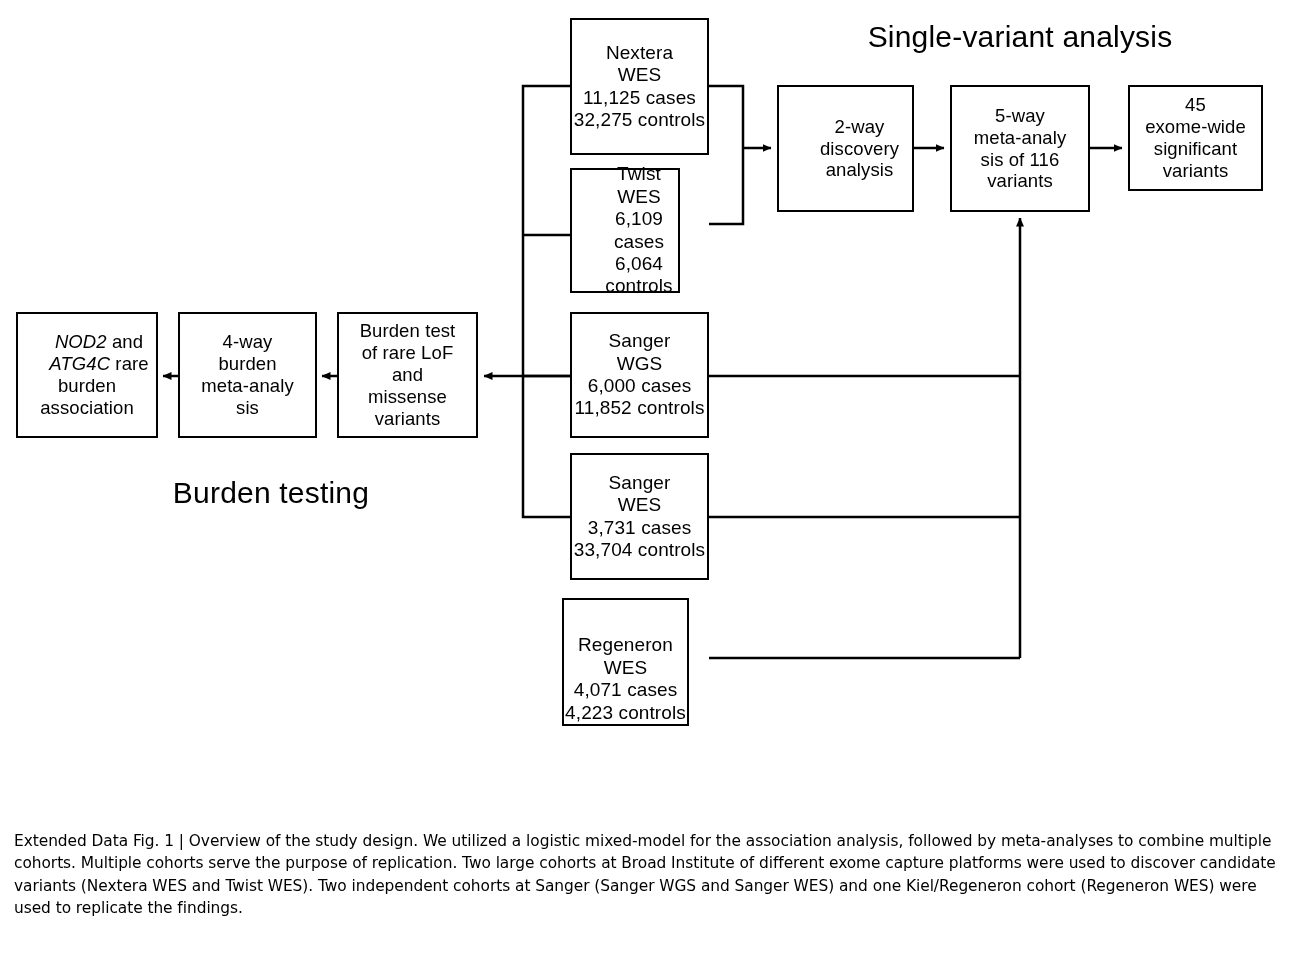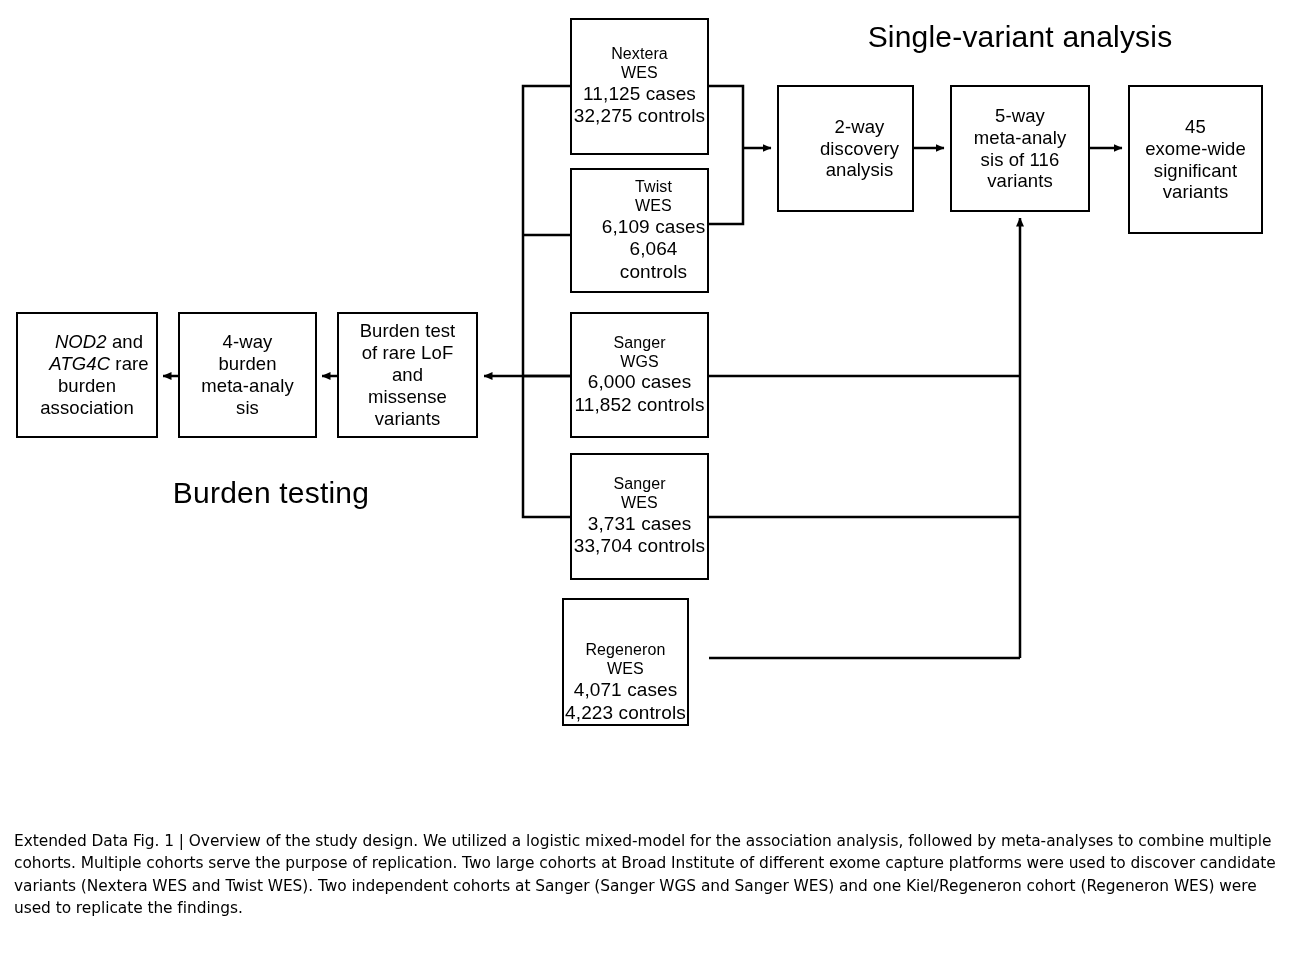--- a/index.html
+++ b/index.html
@@ -39,21 +39,21 @@
     border: 2.5px solid #000000;
     background: #ffffff;
     display: flex;
     flex-direction: column;
     align-items: center;
     justify-content: center;
     text-align: center;
     line-height: 1.18;
   }
   .node .title {
-    font-size: 16px;
+    font-size: 19px;
     letter-spacing: 0.1px;
   }
   .node .sub {
     font-size: 19px;
     letter-spacing: 0.1px;
   }
   .node.plain .title {
     font-size: 18.5px;
   }
   .node .title .ital {
@@ -124,21 +124,21 @@
   <div class="section-label" style="left:840px; top:20px; width:360px;">Single-variant analysis</div>
 
 
   <div class="node" style="left:570px; top:18px; width:139px; height:137px;">
     <div class="title" style="white-space:pre-line;">Nextera
 WES</div>
     <div class="sub">11,125 cases</div>
     <div class="sub">32,275 controls</div>
   </div>
 
-  <div class="node" style="left:570px; top:168px; width:139px; height:125px;padding-left:28px;">
+  <div class="node" style="left:570px; top:168px; width:110px; height:125px;padding-left:28px;">
     <div class="title" style="white-space:pre-line;">Twist
 WES</div>
     <div class="sub">6,109 cases</div>
     <div class="sub">6,064 controls</div>
   </div>
 
   <div class="node" style="left:570px; top:312px; width:139px; height:126px;">
     <div class="title" style="white-space:pre-line;">Sanger
 WGS</div>
     <div class="sub">6,000 cases</div>
@@ -165,21 +165,21 @@
 analysis</div>
   </div>
 
   <div class="node plain" style="left:950px; top:85px; width:140px; height:127px;">
     <div class="title" style="white-space:pre-line;">5-way
 meta-analy
 sis of 116
 variants</div>
   </div>
 
-  <div class="node plain" style="left:1128px; top:85px; width:135px; height:149px;">
+  <div class="node plain" style="left:1128px; top:85px; width:135px; height:106px;">
     <div class="title" style="white-space:pre-line;">45
 exome-wide
 significant
 variants</div>
   </div>
 
   <div class="node plain" style="left:337px; top:312px; width:141px; height:126px;">
     <div class="title" style="white-space:pre-line;">Burden test
 of rare LoF
 and

